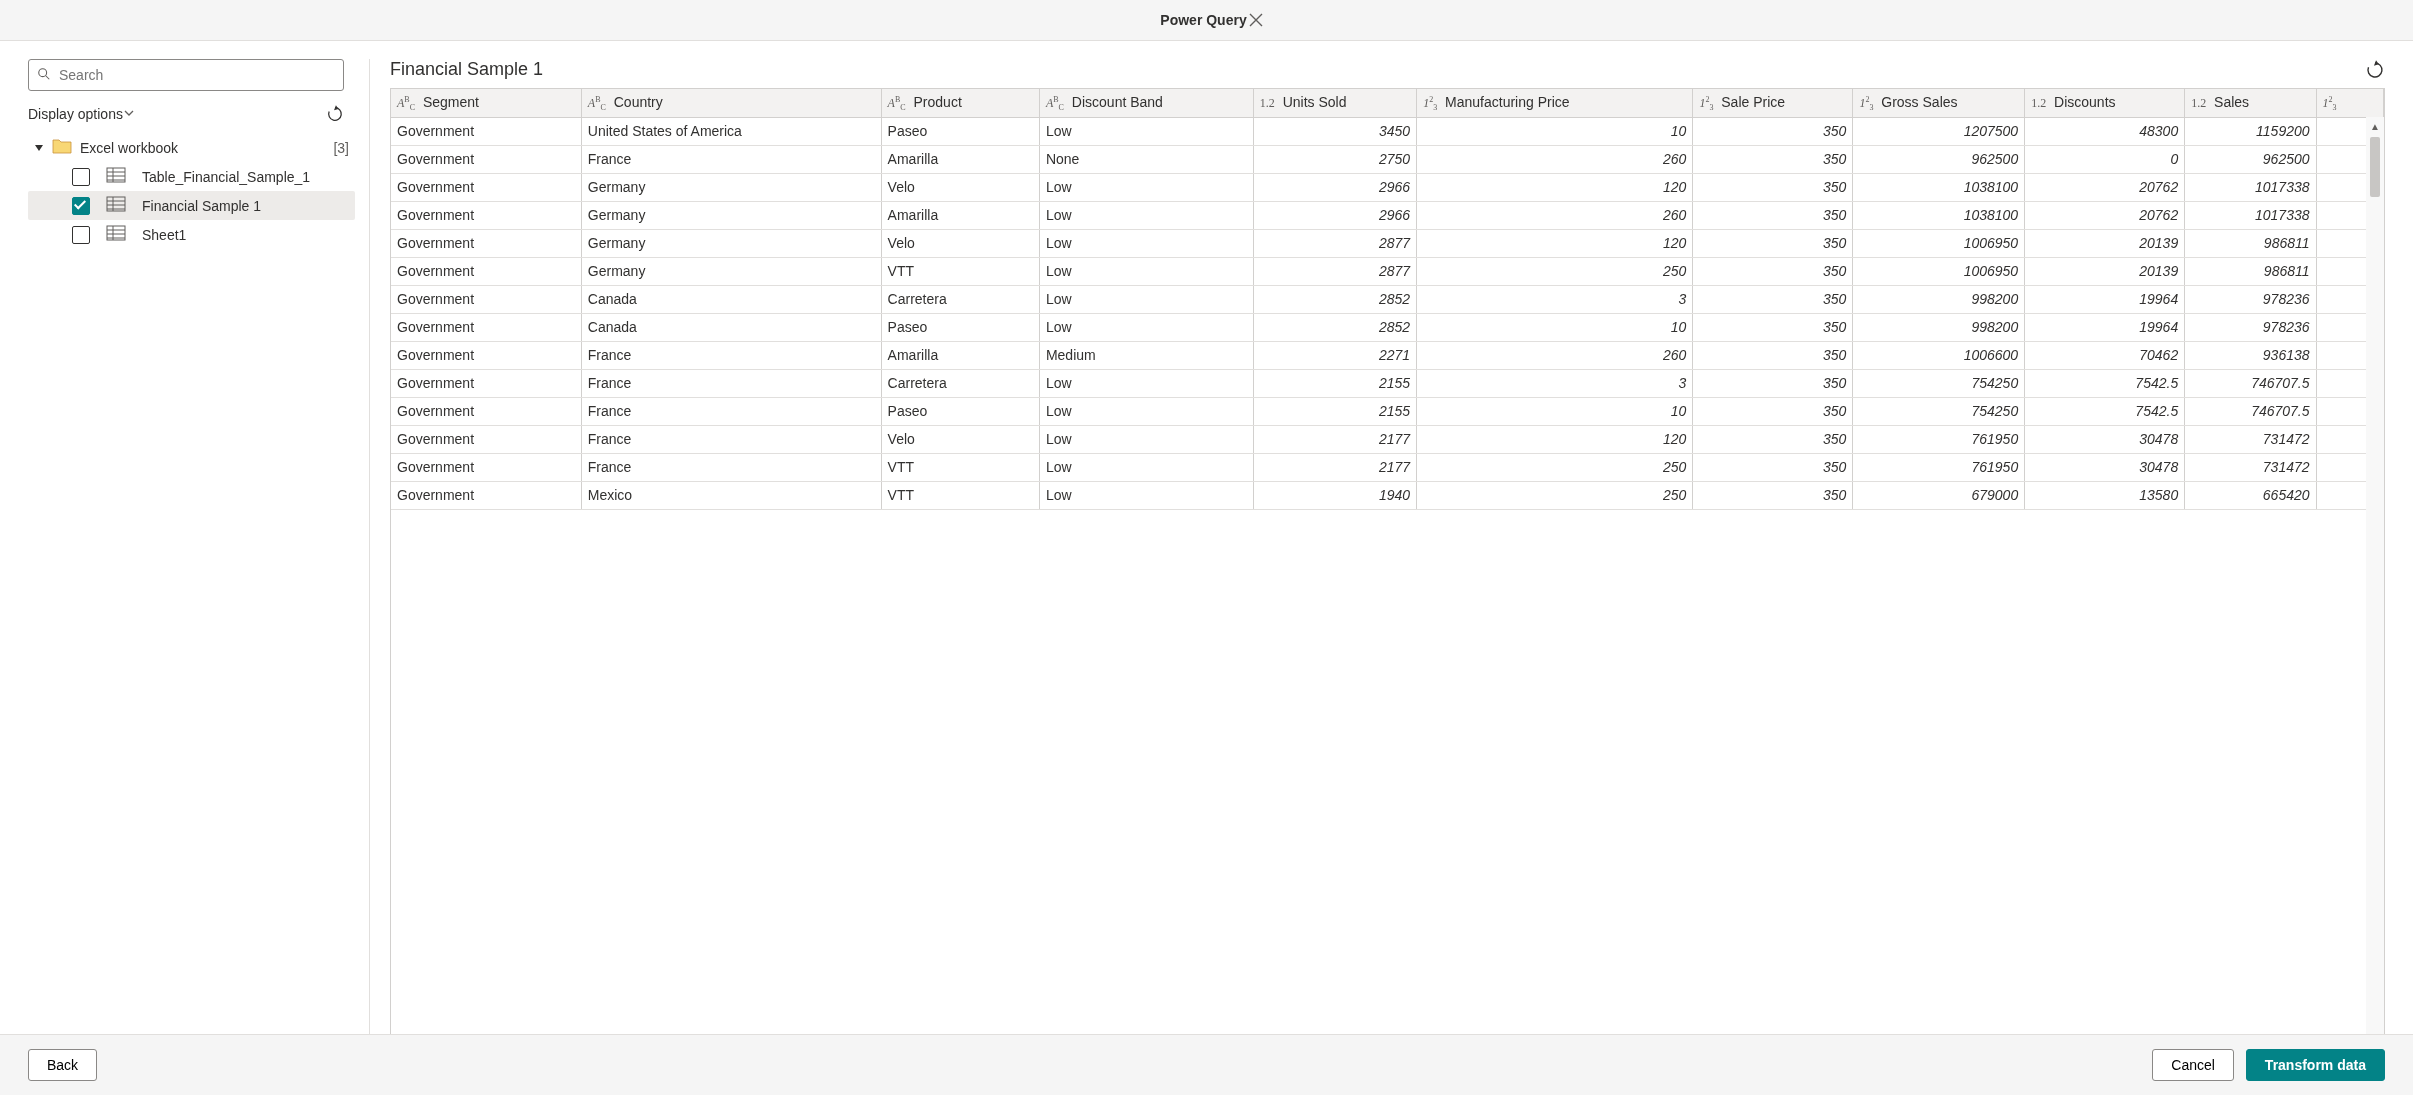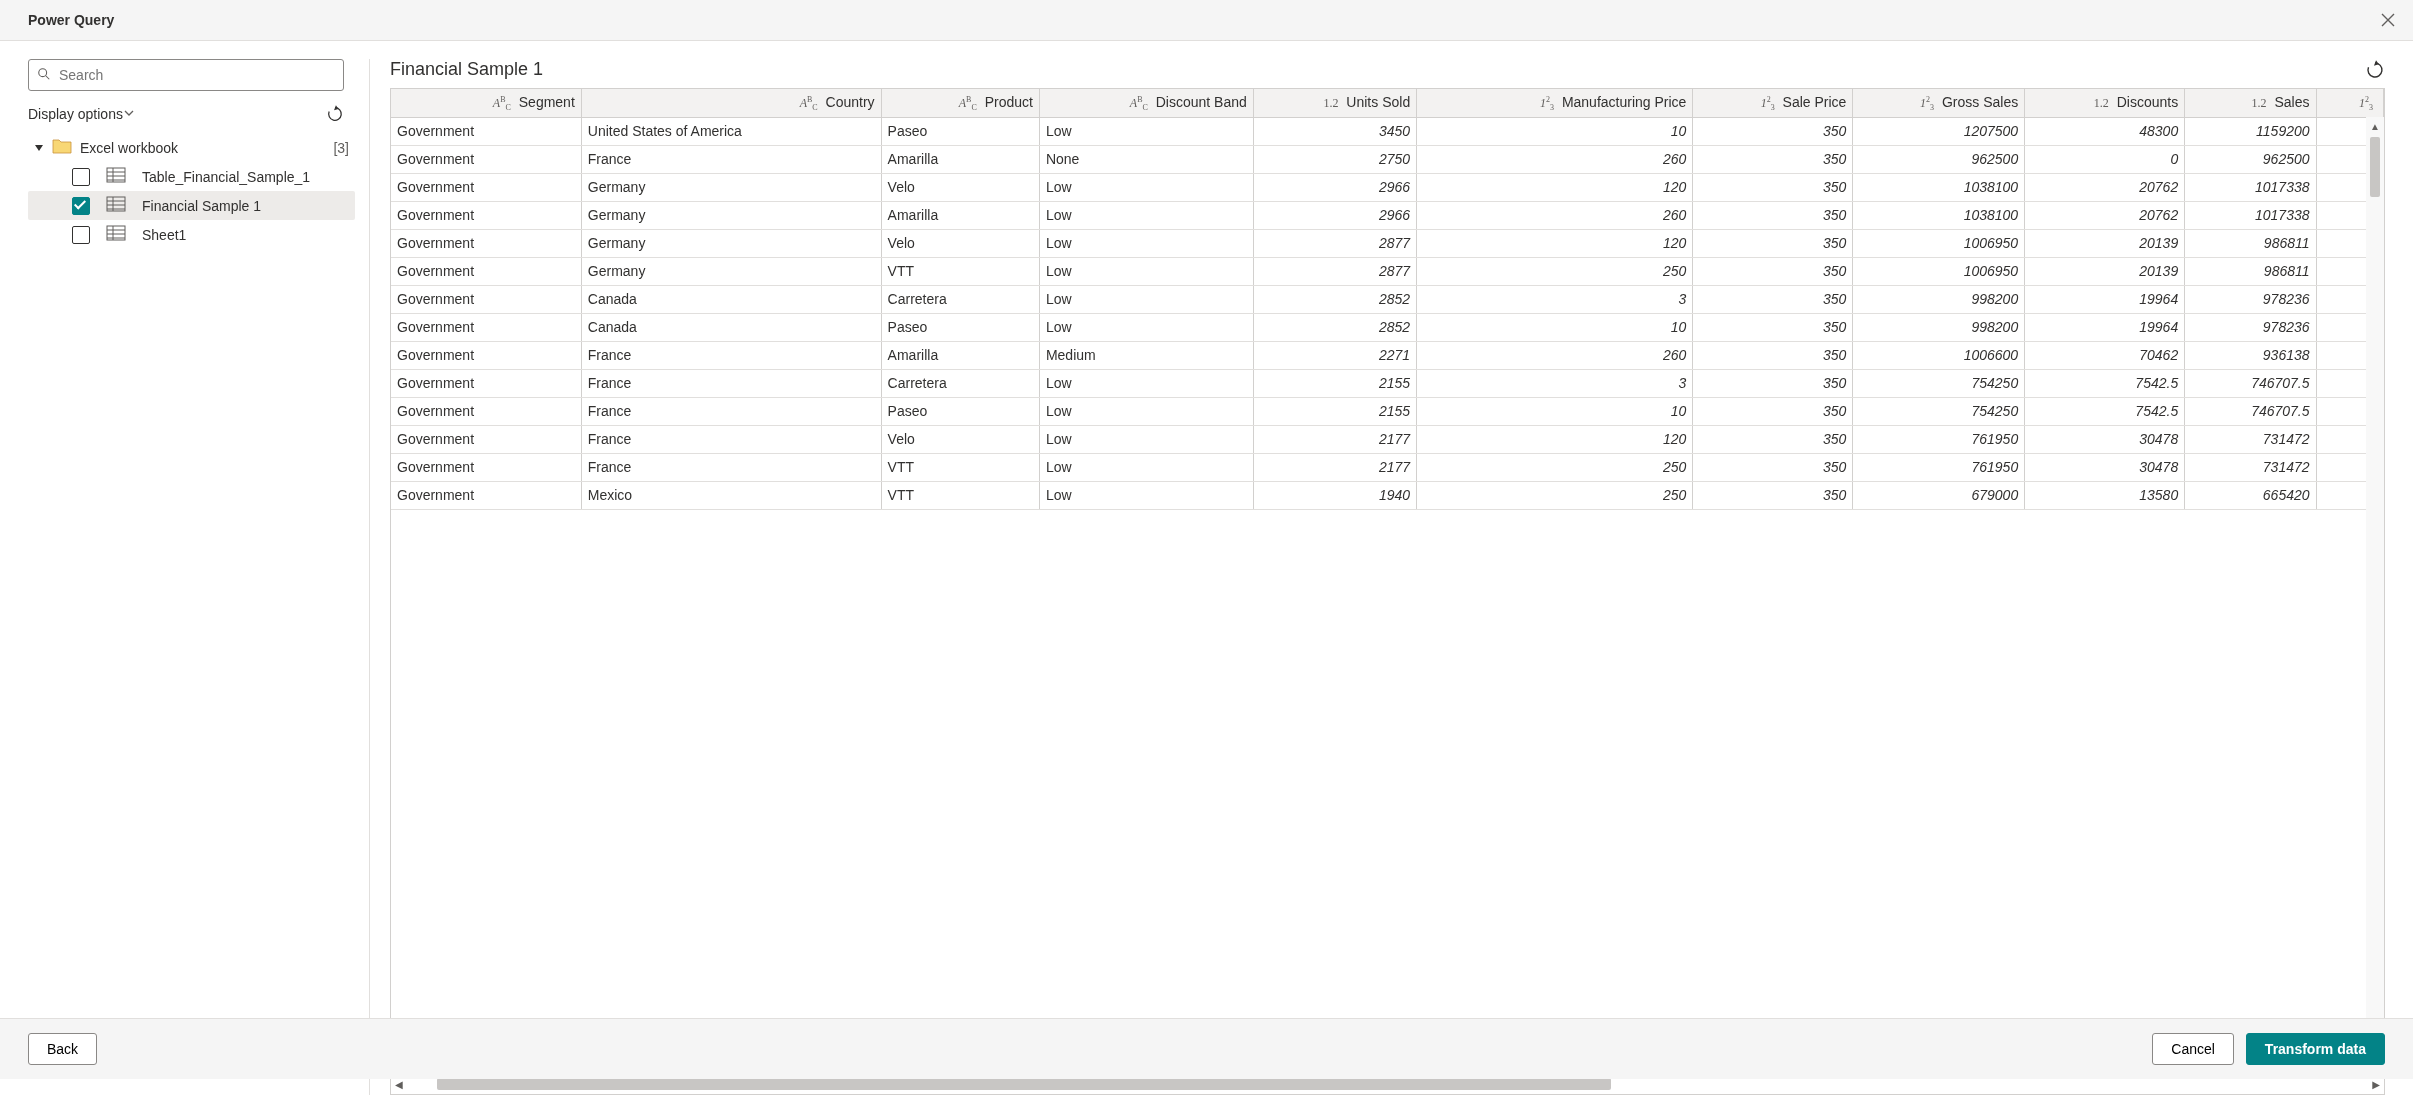--- a/index.html
+++ b/index.html
@@ -1,19 +1,19 @@
 <!DOCTYPE html>
 <html><head>
   <meta charset="utf-8">
   <style>
     * { box-sizing: border-box; margin: 0; padding: 0; }
     body { font-family: "Segoe UI", -apple-system, Arial, sans-serif; font-size: 14px; color: #323130; background: #fff; }
 
     
-    .titlebar { height: 41px; display: flex; align-items: center; justify-content: space-between; padding: 0 16px 0 28px; background: #f5f5f5; border-bottom: 1px solid #e1dfdd; }
+    .titlebar { height: 41px; display: flex; align-items: center; justify-content: center; padding: 0 16px 0 28px; background: #f5f5f5; border-bottom: 1px solid #e1dfdd; }
     .titlebar .title { font-size: 14px; font-weight: 600; color: #323130; }
     .titlebar .close { width: 18px; height: 18px; display: flex; align-items: center; justify-content: center; cursor: pointer; font-size: 16px; color: #605e5c; }
 
     
     .wrapper { padding: 18px 28px 0 28px; display:flex; flex-direction:column; height: calc(100vh - 41px); min-height: 600px;}
 
     .breadcrumb { font-size: 18px; font-weight: 400; color: #605e5c; margin-bottom: 2px; }
     .page-title { font-size: 24px; font-weight: 600; margin-bottom: 26px; }
 
     .main-row { display: grid; grid-template-columns: 342px 1fr; gap: 0; flex:1; min-height:0;}
@@ -42,41 +42,41 @@
     .chk.checked::after { content: ""; position: absolute; left: 4px; top: 0px; width: 4px; height: 9px; border: solid white; border-width: 0 2px 2px 0; transform: rotate(45deg); }
 
     
     .right-panel { padding-left: 20px; display:flex; flex-direction:column; min-width:0; }
     .preview-head { display:flex; align-items:center; justify-content:space-between; margin-bottom:8px;}
     .preview-title { font-size: 18px; }
 
     .grid-wrap { flex:1; border: 1px solid #d2d0ce; overflow:hidden; position:relative; display:flex; flex-direction:column;}
     table.data { border-collapse: collapse; width: 100%; table-layout: fixed; font-size:14px;}
     table.data th, table.data td { border-right: 1px solid #d2d0ce; border-bottom:1px solid #e1dfdd; padding: 4px 6px; text-align: left; white-space: nowrap; overflow:hidden;}
-    table.data thead th { background: #f3f2f1; font-weight: 400; height:28px; border-bottom:1px solid #d2d0ce;text-align:right;}
+    table.data thead th { background: #f3f2f1; font-weight: 400; height:28px; border-bottom:1px solid #d2d0ce;}
     table.data tbody tr { height: 28px;}
     .type-icon { display:inline-block; font-style:italic; font-family: 'Segoe UI', serif; color:#605e5c; margin-right:4px; font-size:12px;}
     .type-icon sup, .type-icon sub { font-style:normal; font-size:8px;}
 
     .num { text-align: right !important; font-style: italic; }
     .last-col-header { background:#f3f2f1; border-bottom:1px solid #d2d0ce;}
 
     
     .vscroll { position:absolute; right:0; top:28px; width:18px; bottom:18px; background:#f8f8f8; display:flex; flex-direction:column; align-items:center;}
     .vscroll .arr { height:18px; font-size:10px; color:#605e5c; display:flex; align-items:center; justify-content:center;}
     .vscroll .thumb { width:10px; background:#c8c6c4; height:60px; border-radius:2px; margin-top:2px;}
     .hscroll { height:20px; display:flex; align-items:center; padding:0 4px; gap:6px;}
     .hscroll .arr { font-size:10px; color:#605e5c;}
     .hscroll .track { flex:1; height:12px; position:relative;}
     .hscroll .thumb {position:absolute; left:28px; width:60%; height:12px; background:#c8c6c4; border-radius:2px;}
 
     .sheet-body { flex:1; overflow:hidden; position:relative;}
 
     
-    .footer { position:fixed; left:0; right:0; bottom:16px; background: #f5f5f5; border-top: 1px solid #e1dfdd; padding: 14px 28px; display:flex; align-items:center; justify-content:space-between; }
+    .footer { position:fixed; left:0; right:0; bottom:0; background: #f5f5f5; border-top: 1px solid #e1dfdd; padding: 14px 28px; display:flex; align-items:center; justify-content:space-between; }
     .btn { height:32px; padding: 0 18px; border: 1px solid #8a8886; border-radius: 3px; background:#fff; font-size:14px; cursor:pointer;}
     .btn.primary { background:#038387; color:#fff; border-color:#038387; font-weight:700;}
     .footer-right { display:flex; gap:12px;}
 
     .folder-icon{color:#dca04b;}
   </style>
 </head>
 <body>
 
 <div class="titlebar">

